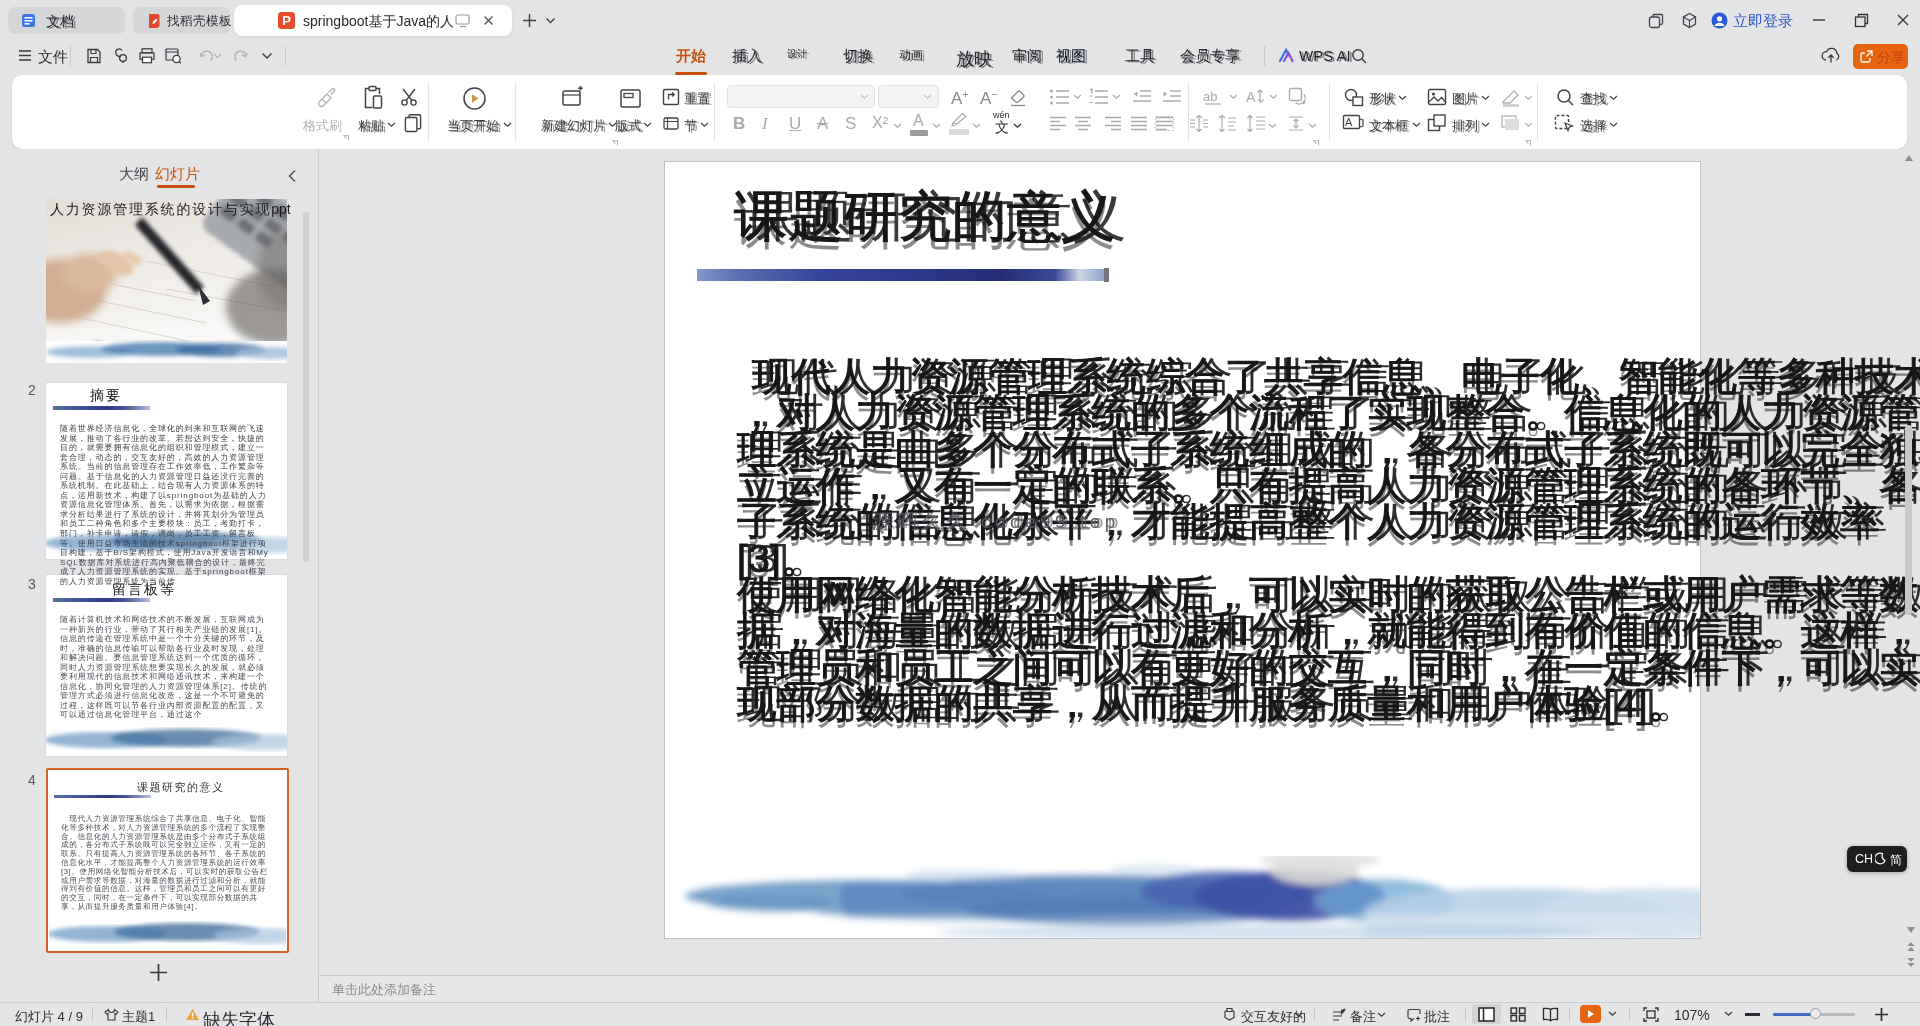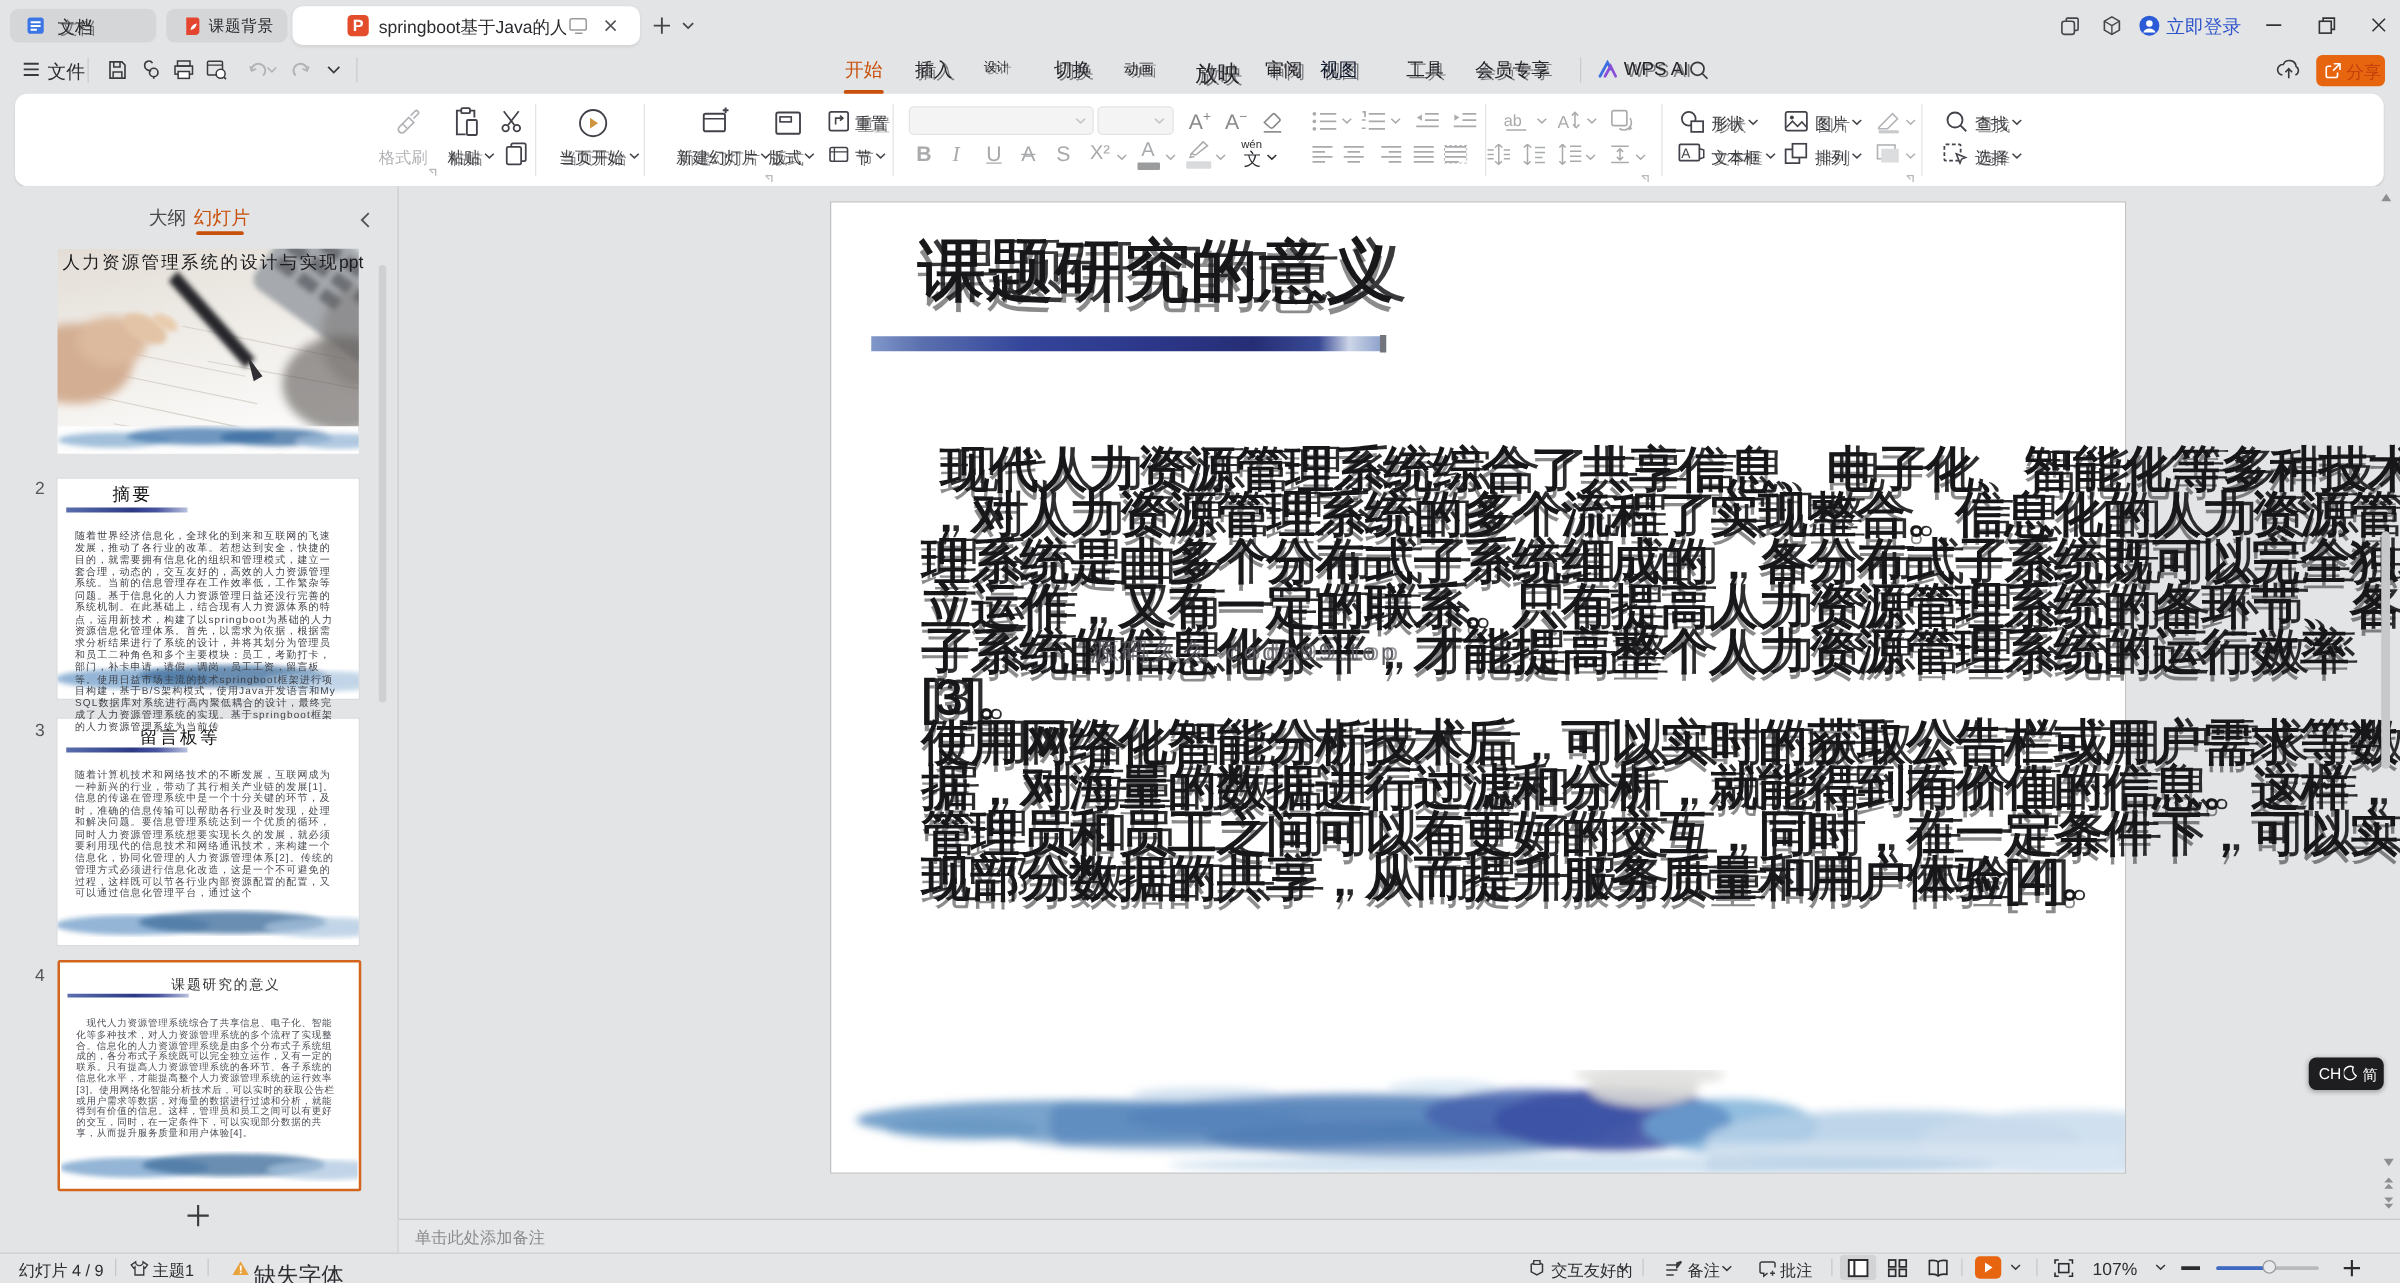--- a/index.html
+++ b/index.html
@@ -17,21 +17,21 @@
     <rect x="4.5" y="5" width="8" height="1.6" fill="#fff"></rect>
     <rect x="4.5" y="8" width="8" height="1.6" fill="#fff"></rect>
     <rect x="4.5" y="11" width="5" height="1.6" fill="#fff"></rect>
   </svg>
 <div class="abs cjs" style="left:46px;top:13px;font-size:14px;color:#2a2a2e">文档</div>
 <div class="abs" style="left:133px;top:7px;width:97px;height:27px;background:#d5d6d8;border-radius:7px"></div>
 <svg class="abs" style="left:145px;top:12px" width="18" height="18" viewBox="0 0 18 18">
     <path d="M4 2h8.5c1 0 2 .8 2 2v9c0 2-1.5 3-3.3 3H4z" fill="#e4452e"></path>
     <path d="M7.5 12c2.5-.4 4.5-2.2 5-5.2-1.8.2-4.6 1.4-5 5.2z" fill="#fff"></path>
   </svg>
-<div class="abs" style="left:167px;top:13px;font-size:12.5px;color:#2a2a2e;letter-spacing:.5px">课题背景</div>
+<div class="abs" style="left:167px;top:13px;font-size:12.5px;color:#2a2a2e;letter-spacing:.5px">找稻壳模板</div>
 <div class="abs" style="left:234px;top:5px;width:278px;height:31px;background:#fff;border-radius:8px;box-shadow:0 1px 3px rgba(0,0,0,.08)"></div>
 <svg class="abs" style="left:277px;top:11px" width="19" height="19" viewBox="0 0 19 19">
     <rect x="1" y="1" width="17" height="17" rx="3.5" fill="#e34d2c"></rect>
     <text x="9.5" y="14" font-size="13" font-weight="bold" fill="#fff" text-anchor="middle" font-family="Liberation Sans">P</text>
   </svg>
 <div class="abs" style="left:303px;top:13px;font-size:14px;color:#2a2a2e;width:150px;overflow:hidden;white-space:nowrap">springboot基于Java的人力</div>
 <svg class="abs" style="left:455px;top:14px" width="16" height="14" viewBox="0 0 16 14">
     <rect x="1" y="1" width="13" height="9" rx="1.5" stroke="#9a9a9e" fill="none" stroke-width="1.2"></rect>
     <path d="M5 12.5h6" stroke="#9a9a9e" stroke-width="1.2"></path>
   </svg>
@@ -105,21 +105,21 @@
   </svg>
 <svg class="abs" style="left:233px;top:48px" width="16" height="16" viewBox="0 0 16 16">
     <path d="M3.5 12.5a5.5 5.5 0 1 1 9.3-4" stroke="#b2b3b6" fill="none" stroke-width="1.5"></path>
     <path d="M14 5l-1.4 3.6L9 7" stroke="#b2b3b6" fill="none" stroke-width="1.5"></path>
   </svg>
 <svg class="abs" style="left:261px;top:52px" width="12" height="9" viewBox="0 0 12 9">
     <path d="M1.5 1.5L6 6l4.5-4.5" stroke="#3a3a3e" fill="none" stroke-width="1.4"></path>
   </svg>
 <div class="abs" style="left:285px;top:46px;width:1px;height:20px;background:#c9cacd"></div>
 
-<div class="abs" style="left:676px;top:47px;font-size:15px;color:#c8500a;font-weight:normal">开始</div>
+<div class="abs" style="left:676px;top:47px;font-size:15px;color:#c8500a;font-weight:bold">开始</div>
 <div class="abs" style="left:675px;top:72px;width:32px;height:3px;background:#c8500a;border-radius:2px;z-index:5"></div>
 <div class="abs cjs" style="left:732px;top:47px;font-size:15px;color:#26262a">插入</div>
 <div class="abs cjs" style="left:787px;top:47px;font-size:10px;color:#26262a">设计</div>
 <div class="abs cjs" style="left:843px;top:47px;font-size:15px;color:#26262a">切换</div>
 <div class="abs cjs" style="left:899px;top:47px;font-size:12px;color:#26262a">动画</div>
 <div class="abs cjs" style="left:956px;top:47px;font-size:18px;color:#26262a">放映</div>
 <div class="abs cjs" style="left:1012px;top:47px;font-size:15px;color:#26262a">审阅</div>
 <div class="abs cjs" style="left:1056px;top:47px;font-size:15px;color:#0f172a">视图</div>
 <div class="abs cjs" style="left:1125px;top:47px;font-size:15px;color:#26262a">工具</div>
 <div class="abs cjs" style="left:1180px;top:47px;font-size:15px;color:#26262a">会员专享</div>

